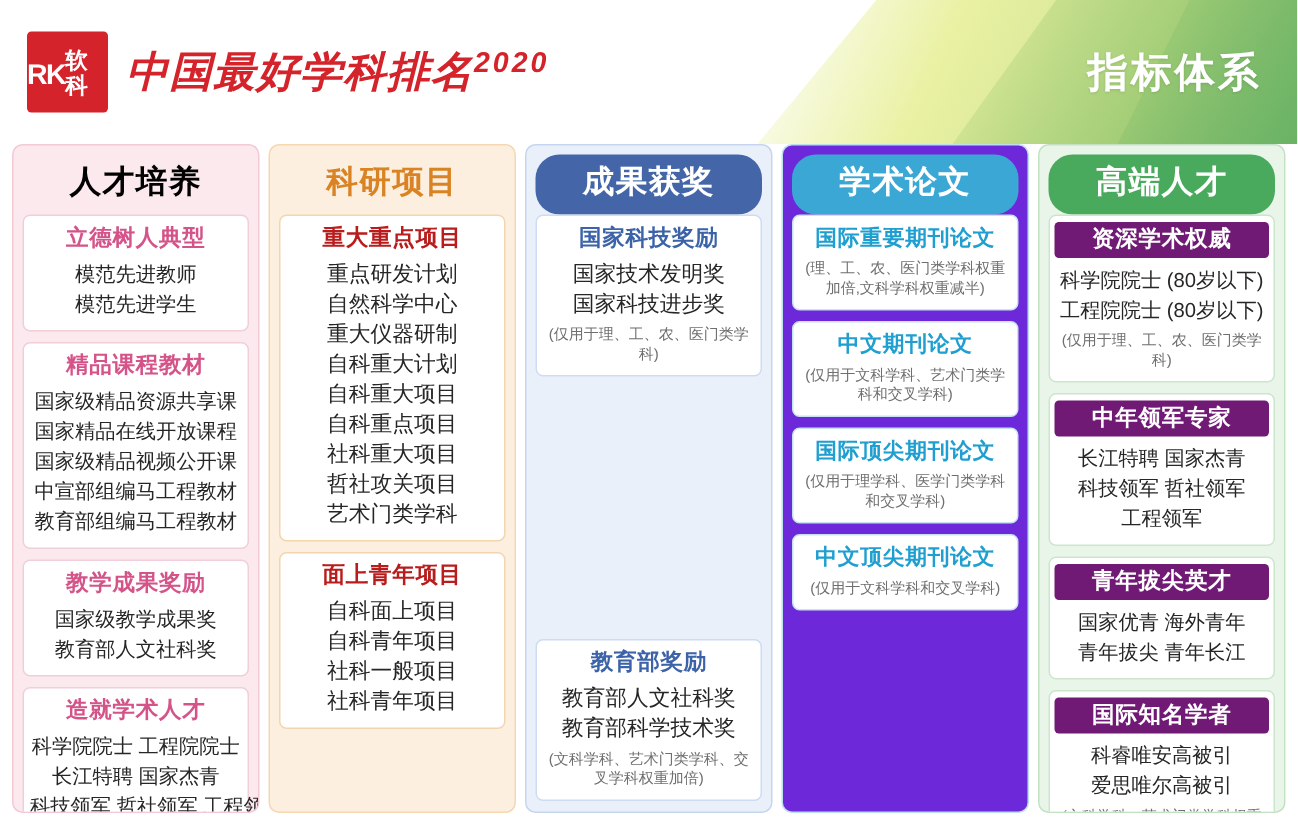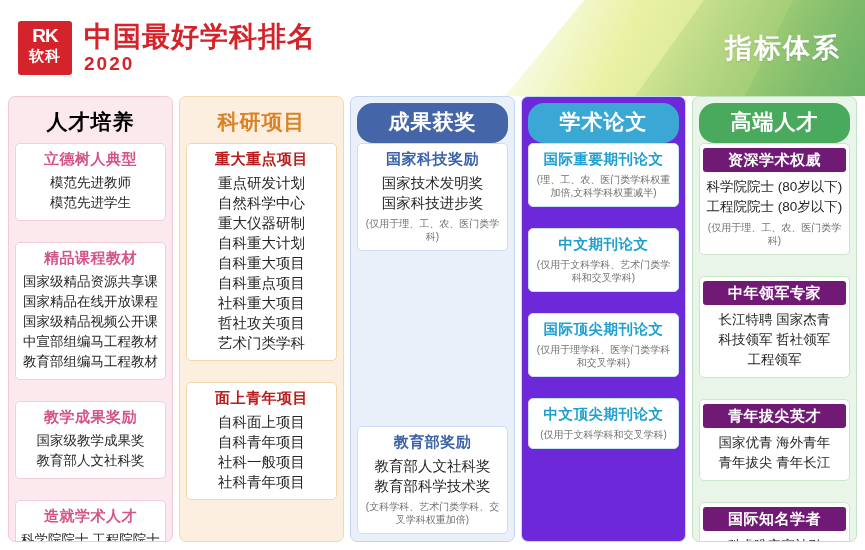--- a/index.html
+++ b/index.html
@@ -57,21 +57,21 @@
     background: linear-gradient(120deg, rgba(120,190,110,0.0) 0%, rgba(90,170,95,0.55) 100%);
     clip-path: polygon(40% 0, 100% 0, 100% 100%, 0% 100%);
   }
   .logo {
     position: relative;
     width: 54px;
     height: 54px;
     background: #d4232a;
     border-radius: 3px;
     display: flex;
-    flex-direction: column;
+    flex-direction: row;
     align-items: center;
     justify-content: flex-start;
     color: #ffffff;
     flex: none;
     overflow: hidden;
   }
   .logo-mark {
     margin-top: 5px;
     font-size: 19px;
     font-weight: bold;
@@ -82,22 +82,22 @@
     font-size: 15px;
     font-weight: bold;
     line-height: 17px;
     letter-spacing: 1px;
     margin-top: 1px;
   }
   .title-block {
     position: relative;
     margin-left: 12px;
     display: flex;
-    flex-direction: column;
     justify-content: center;
+    font-style: italic;
   }
   .main-title {
     font-size: 28px;
     font-weight: bold;
     color: #d4232a;
     line-height: 32px;
     letter-spacing: 1px;
   }
   .year {
     font-size: 19px;
@@ -137,21 +137,21 @@
   .col-head {
     text-align: center;
     font-size: 21px;
     font-weight: bold;
     letter-spacing: 1px;
     padding: 7px 0 9px 0;
     line-height: 24px;
   }
   .group {
     border-radius: 5px;
-    margin-bottom: 21px;
+    margin-bottom: 7px;
     padding: 5px 4px 7px 4px;
     box-sizing: border-box;
   }
   .group:last-child { margin-bottom: 0; }
   .group-title {
     text-align: center;
     font-size: 15px;
     font-weight: bold;
     line-height: 20px;
     margin-bottom: 4px;

